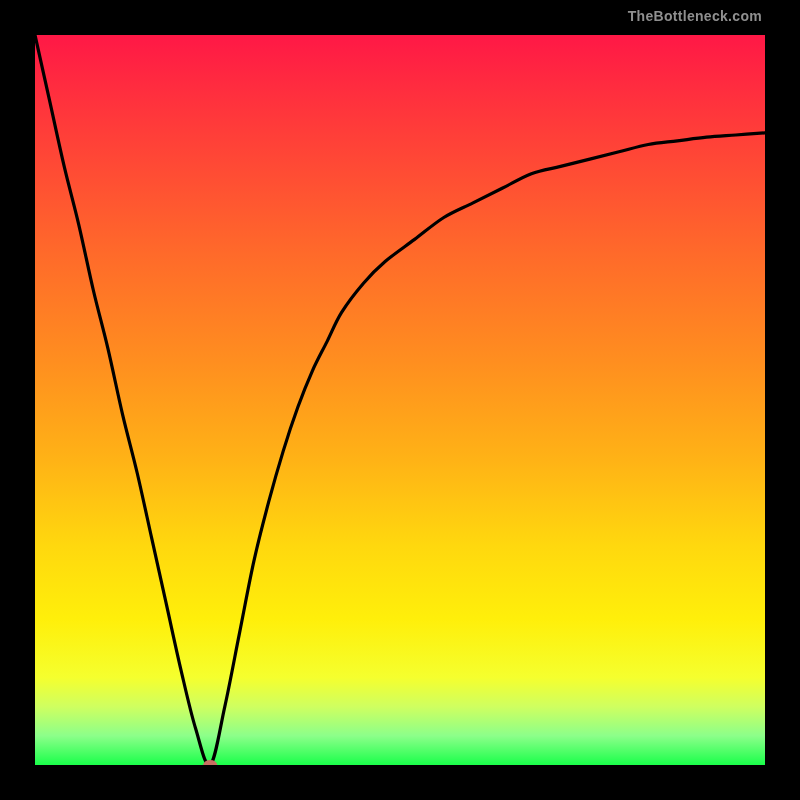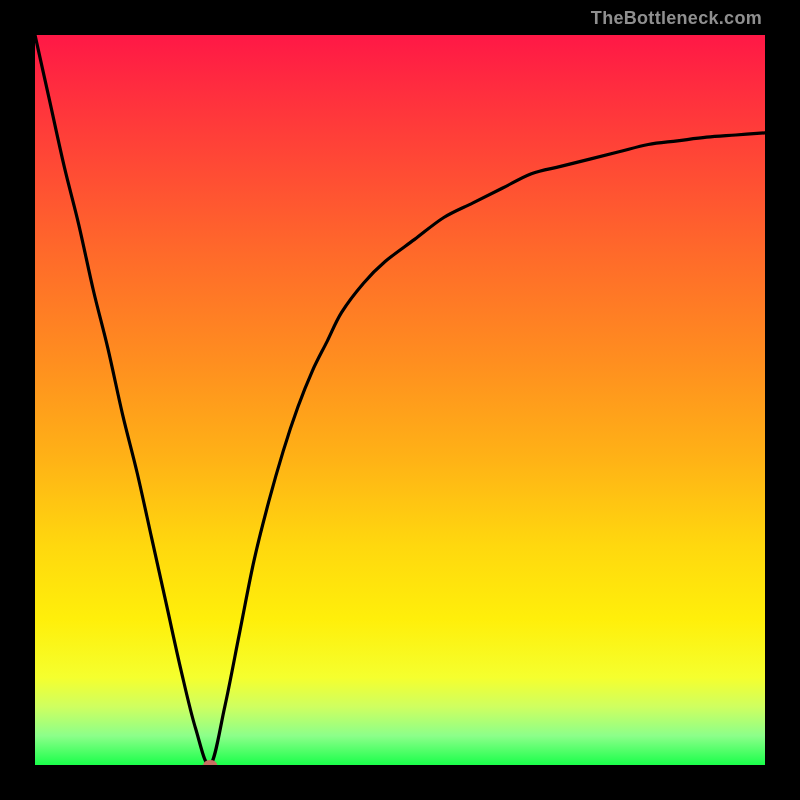--- a/index.html
+++ b/index.html
@@ -47,21 +47,21 @@
     position: absolute;
     inset: 0;
     width: 730px;
     height: 730px;
   }
   .watermark {
     position: absolute;
     right: 38px;
     top: 8px;
     font-family: Arial, Helvetica, sans-serif;
-    font-size: 18px;
+    font-size: 14px;
     font-weight: 600;
     color: #8f8f8f;
     letter-spacing: 0.3px;
     user-select: none;
     margin-left: 23px;
   }
 </style>
 </head>
 <body>
 

